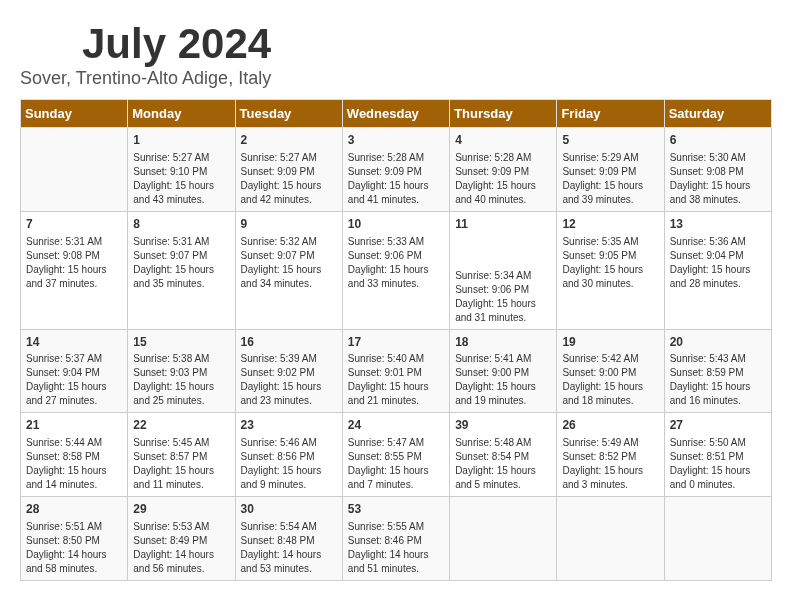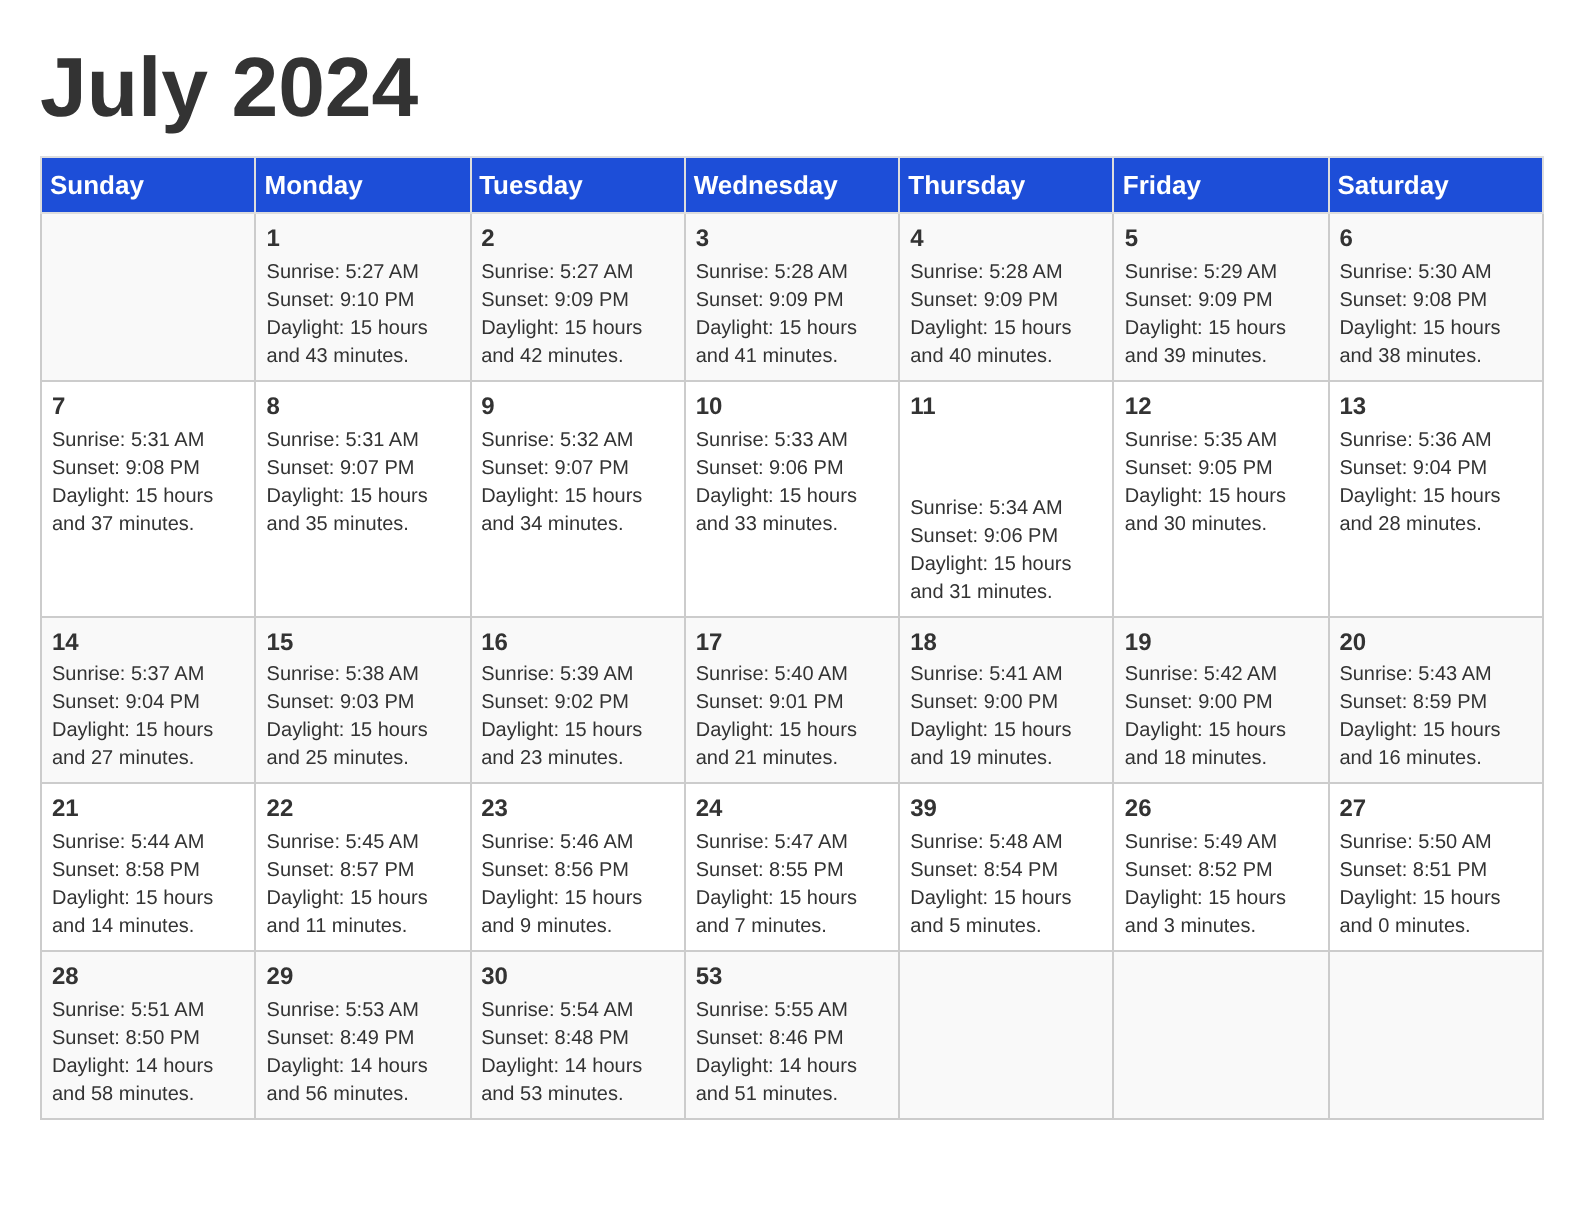--- a/index.html
+++ b/index.html
@@ -31,21 +31,21 @@
     .title-location {
       font-size: 18px;
       color: #555;
     }
     table {
       width: 100%;
       border-collapse: collapse;
       font-size: 11px;
     }
     thead tr th {
-      background-color: #1d4ed8;
+      background-color: #a16207;
       color: #fff;
       padding: 6px 4px;
       text-align: left;
       font-size: 13px;
       font-weight: bold;
       border: 1px solid #ddd;
     }
     tbody tr td {
       vertical-align: top;
       padding: 4px 5px;
@@ -72,20 +72,21 @@
       font-size: 10px;
       color: #333;
     }
   </style>
 </head>
 <body>
 
 <div class="header">
   <div class="title-block">
     <div class="title-month">July 2024</div>
+    <div class="title-location">Sover, Trentino-Alto Adige, Italy</div>
   </div>
 </div>
 
 <table>
   <thead>
     <tr id="header-row">
         <th>Sunday</th>
         <th>Monday</th>
         <th>Tuesday</th>
         <th>Wednesday</th>

